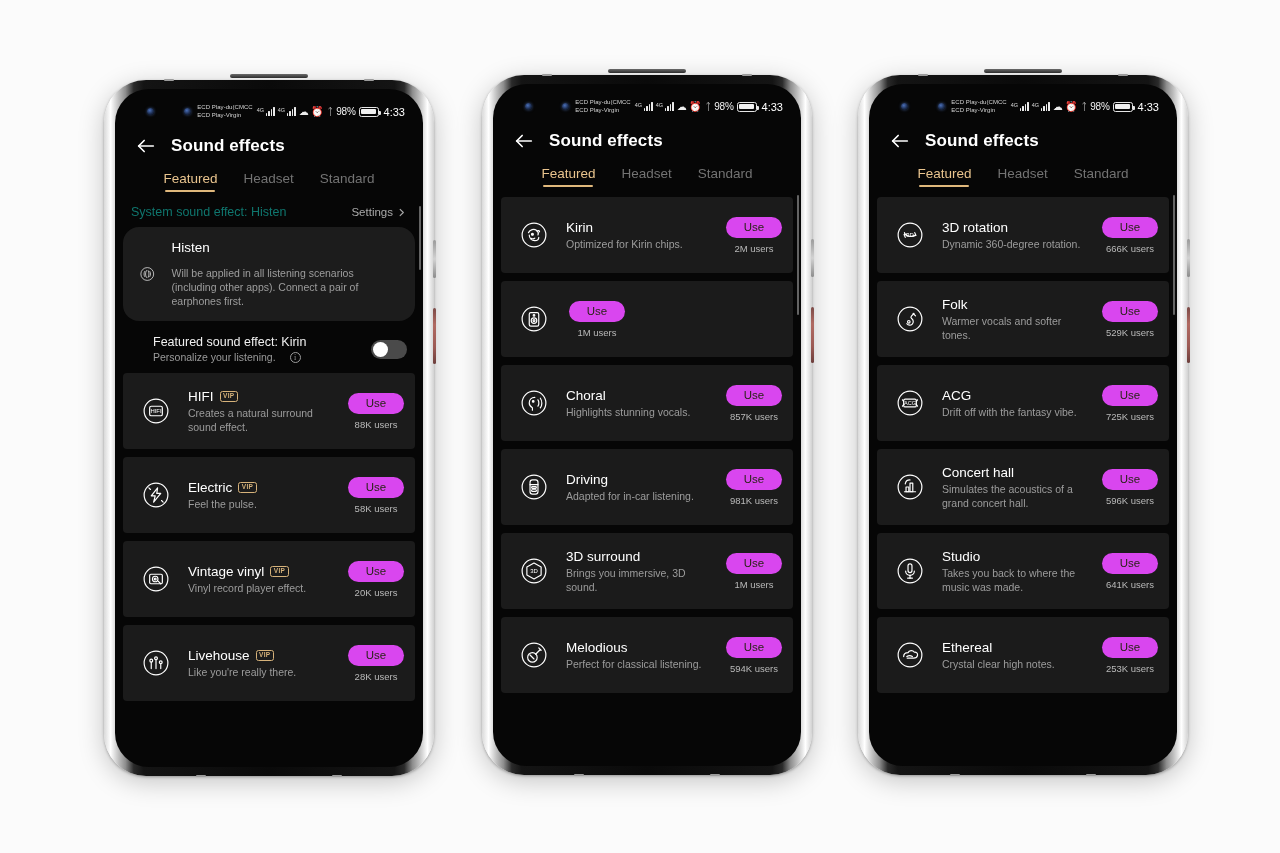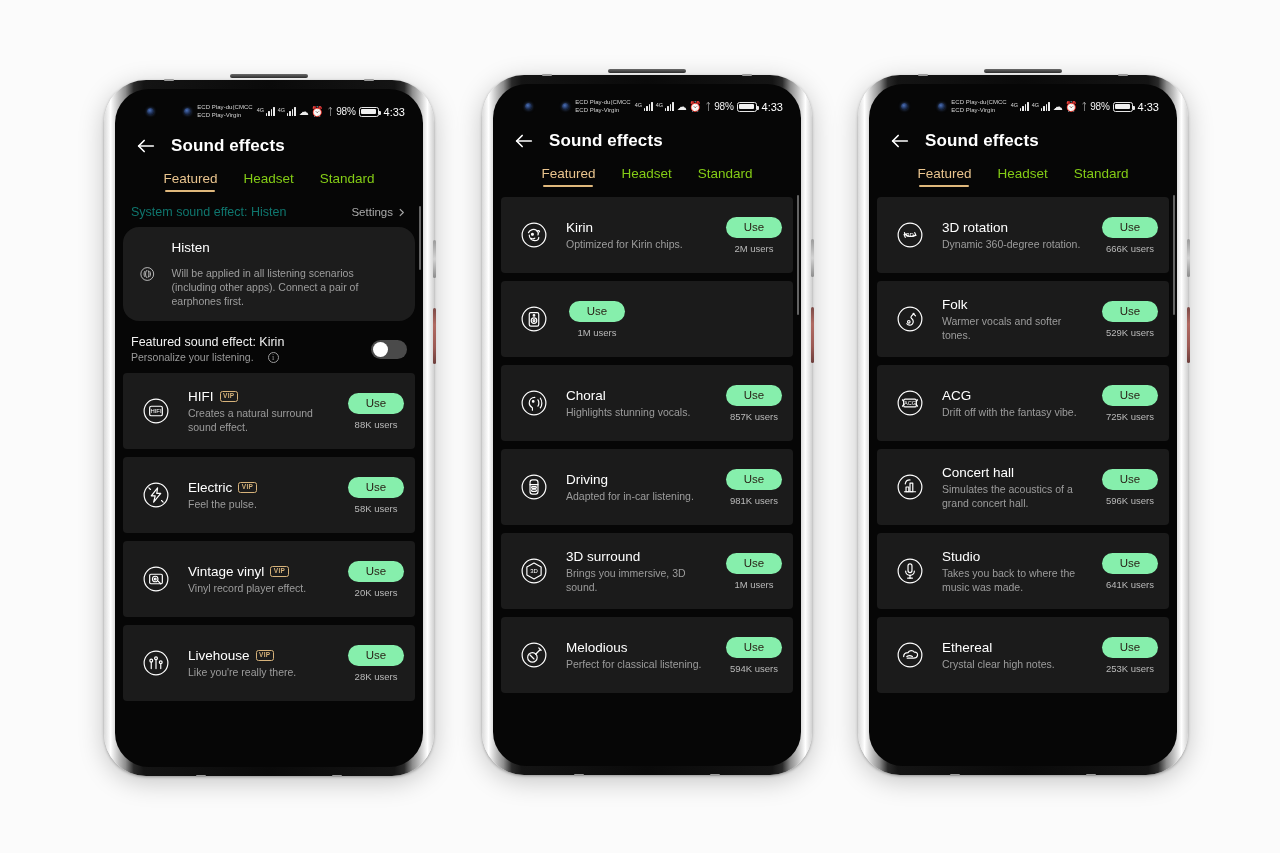--- a/index.html
+++ b/index.html
@@ -133,21 +133,21 @@
 
   .tabs {
     display: flex;
     justify-content: center;
     gap: 26px;
     padding: 14px 0 0 0;
   }
   .tab {
     position: relative;
     font-size: 13.5px;
-    color: #84cc16;
+    color: #737373;
     padding-bottom: 6px;
     cursor: pointer;
   }
   .tab.active { color: #e9c48e; }
   .tab.active::after {
     content: "";
     position: absolute;
     left: 2px; right: 2px; bottom: 0;
     height: 2px;
     background: #e0b87c;
@@ -172,20 +172,21 @@
     display: flex; align-items: center;
     gap: 14px;
     padding: 13px 14px;
   }
   .banner .txt .t { color:#ffffff; font-size: 13.5px; margin-bottom: 11px; }
   .banner .txt .d { color:#9d9d9d; font-size: 10.5px; line-height: 14px; }
 
   .toggle-row {
     display:flex; align-items:center;
     padding: 14px 8px 10px 8px;
+    margin-left: 22px;
   }
   .toggle-row .tl { color:#f1f1f1; font-size:12.5px; }
   .toggle-row .sub {
     display:flex; align-items:center; gap:14px;
     color:#9b9b9b; font-size:10.5px; margin-top:2px;
   }
   .info-i {
     width: 11px; height: 11px; border-radius:50%;
     border: 1px solid #9b9b9b; color:#9b9b9b;
     font-size: 8px; line-height: 9px; text-align:center;
@@ -230,21 +231,21 @@
     line-height: 8px;
   }
   .card .desc {
     color:#9c9c9c; font-size:10.5px; line-height:14px; margin-top:2px;
   }
   .card .act {
     flex:none; display:flex; flex-direction:column; align-items:center; gap:5px;
     width: 62px;
   }
   .use-btn {
-    background: #86efac;
+    background: #d946ef;
     color: #2a2418;
     font-size: 11.5px;
     border-radius: 13px;
     padding: 4.5px 0;
     width: 56px;
     text-align:center;
     cursor:pointer;
     border: none;
     font-family: "Liberation Sans", sans-serif;
   }

